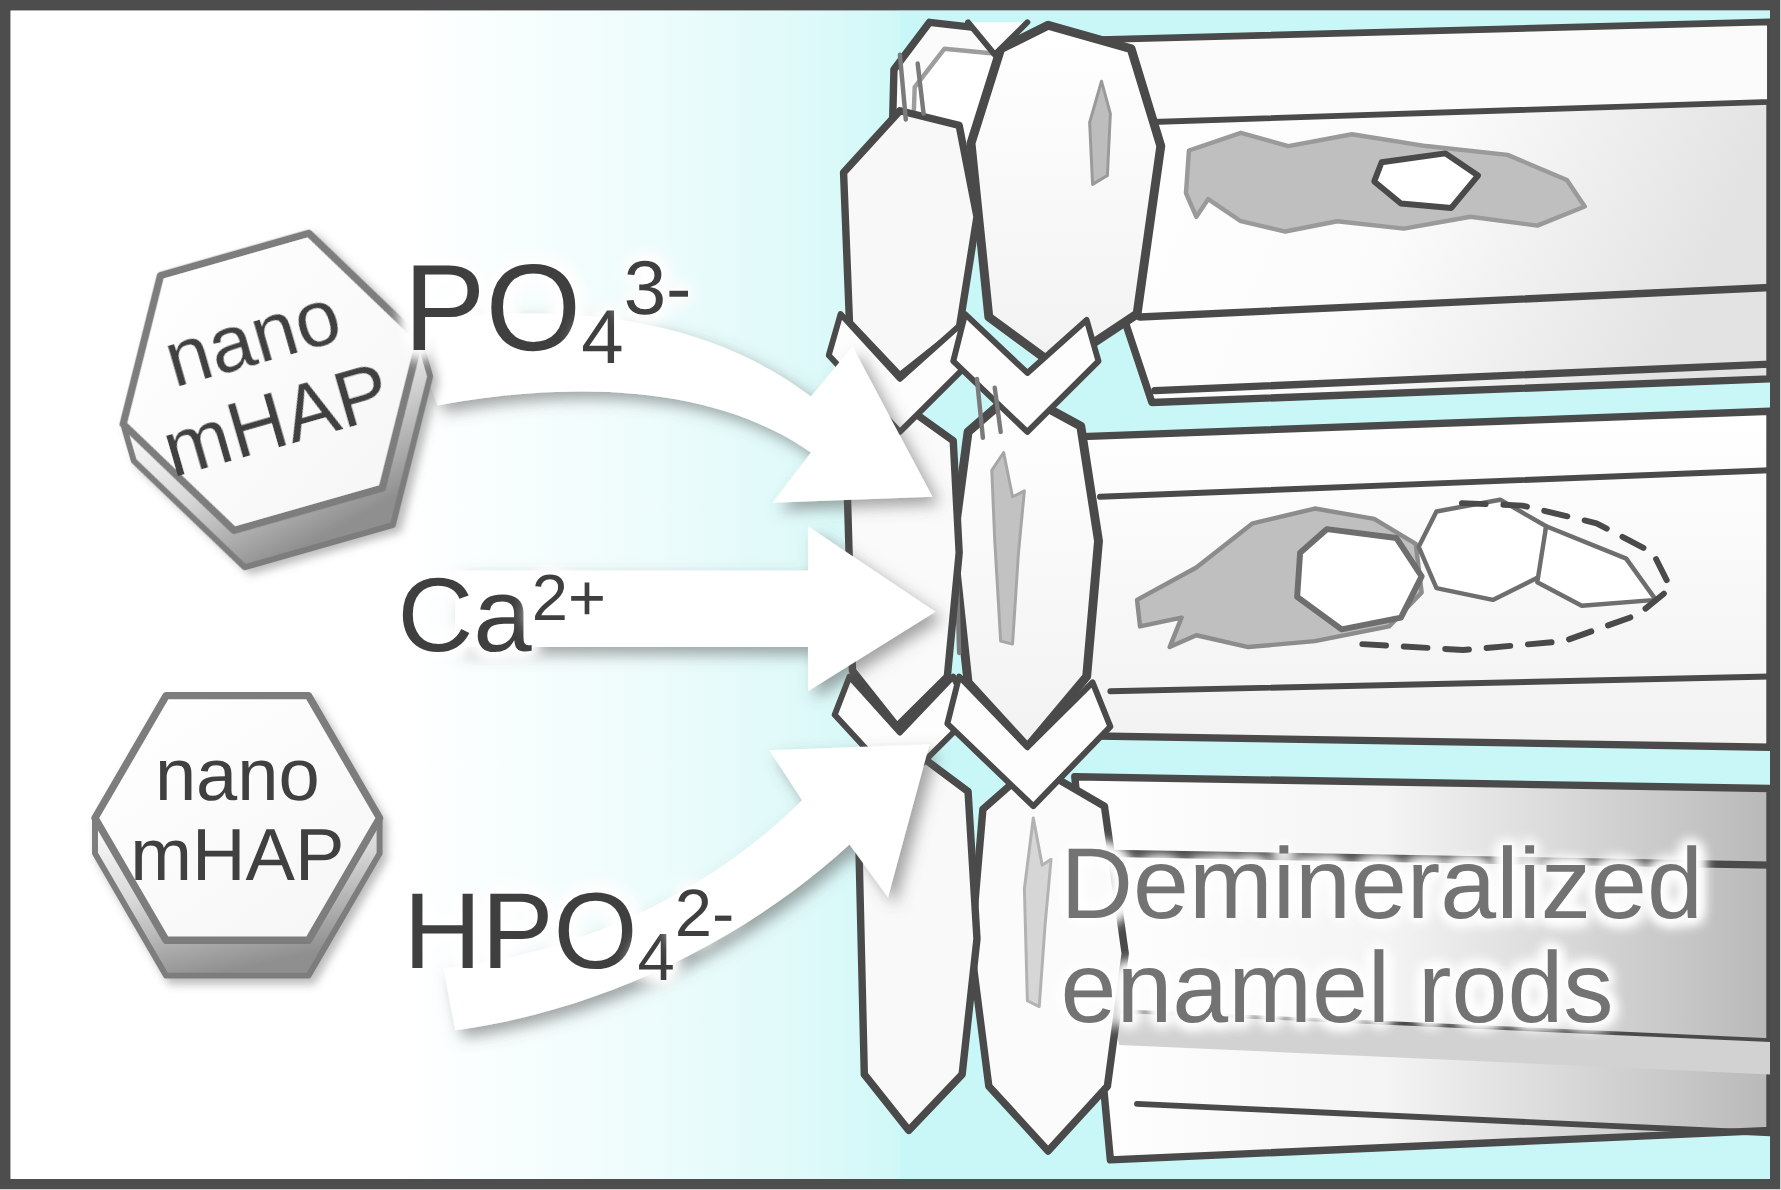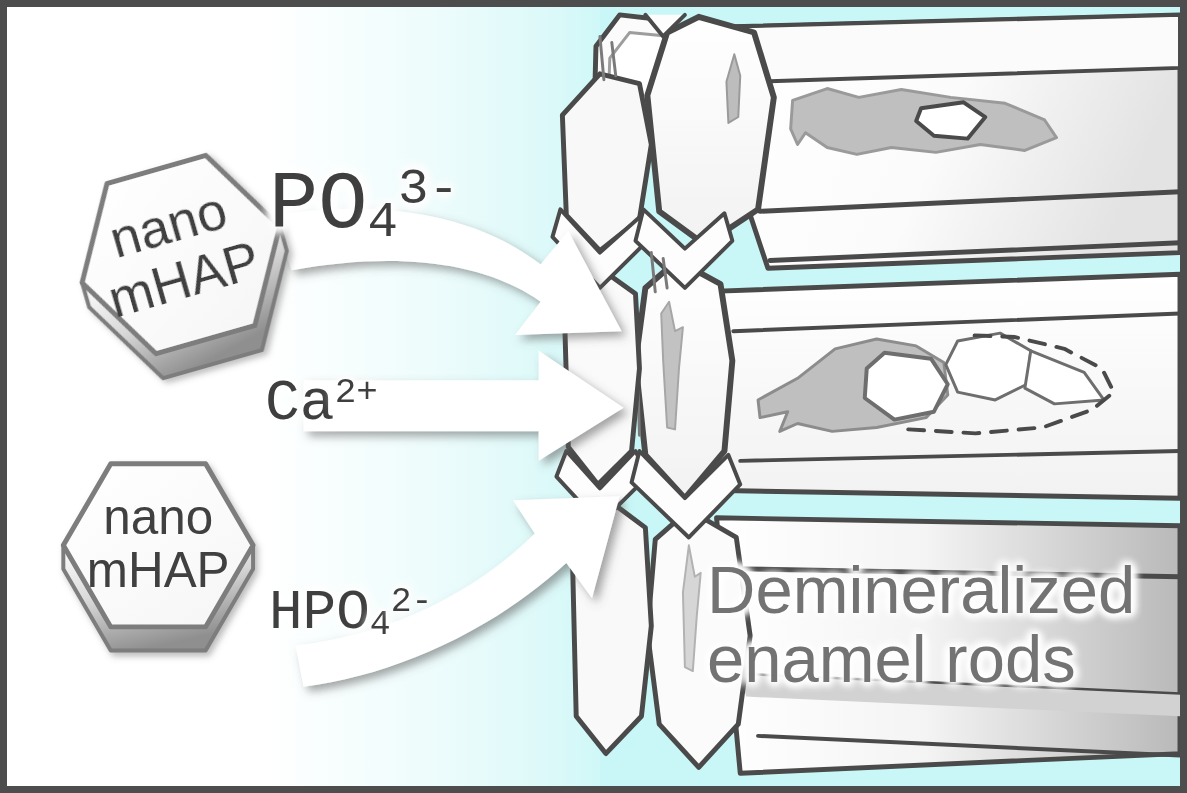--- a/index.html
+++ b/index.html
@@ -29,21 +29,21 @@
   .label-layer {
     position: absolute;
     left: 0; top: 0;
     width: 1187px;
     height: 793px;
     pointer-events: none;
   }
   .chem-label {
     position: absolute;
     color: #3f3f3f;
-    font-family: Liberation Mono, monospace;
+    font-family: Liberation Sans, sans-serif;
     font-weight: 400;
     line-height: 1;
     white-space: nowrap;
     text-shadow:
        0 0  6px #fff,  0 0 10px #fff,  0 0 14px #fff,  0 0 18px #fff,
        3px 0 10px #fff, -3px 0 10px #fff, 0 3px 10px #fff, 0 -3px 10px #fff,
        4px 4px 12px #fff, -4px -4px 12px #fff, 4px -4px 12px #fff, -4px 4px 12px #fff;
   }
   .chem-label sub {
     font-size: .62em;
@@ -51,22 +51,22 @@
     position: relative;
     top: .18em;
   }
   .chem-label sup {
     font-size: .62em;
     vertical-align: baseline;
     position: relative;
     top: -.48em;
   }
   #label-po4 { left: 262px; top: 158px; font-size: 82px; }
-  #label-ca  { left: 258px; top: 368px; font-size: 58px; }
-  #label-hpo4{ left: 262px; top: 578px; font-size: 56px; }
+  #label-ca  { left: 258px; top: 368px; font-size: 70px; }
+  #label-hpo4{ left: 262px; top: 578px; font-size: 72px; }
 
   #label-rods {
     position: absolute;
     left: 700px;
     top: 548px;
     color: #737373;
     font-size: 67px;
     line-height: 1.03;
     font-family: "Liberation Sans", sans-serif;
     text-shadow:

